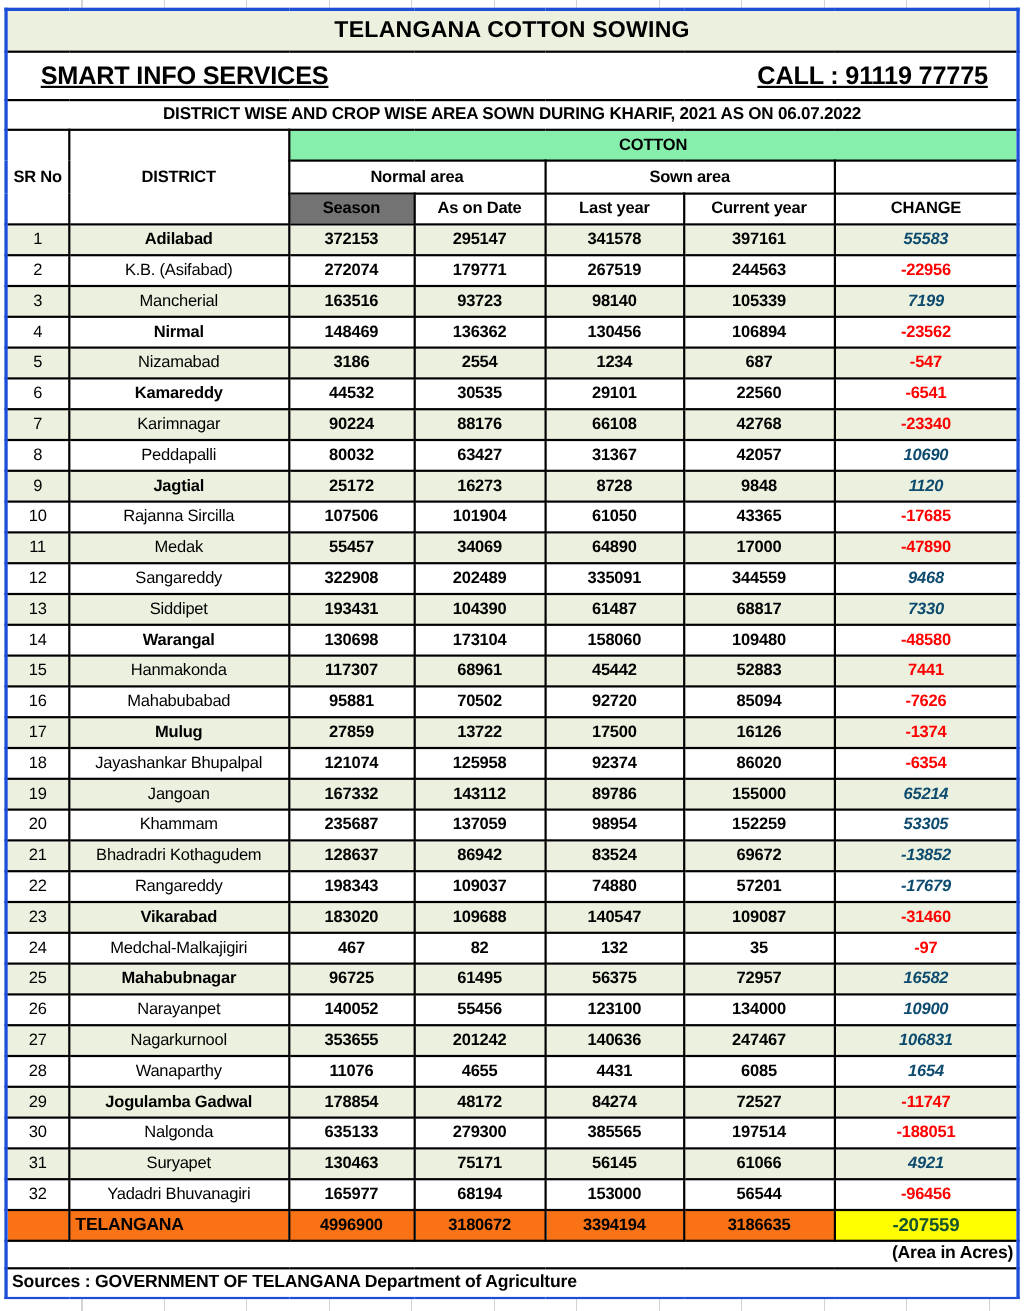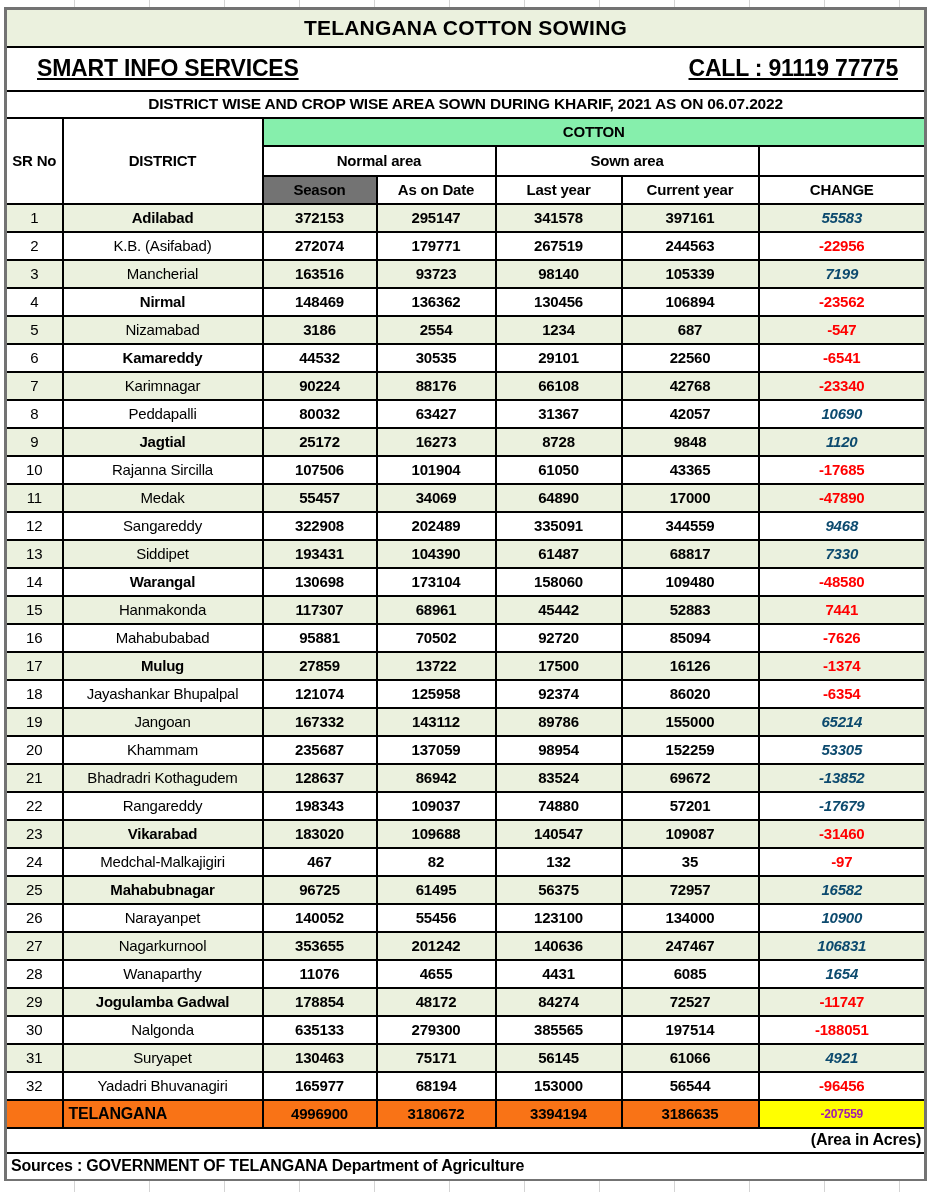--- a/index.html
+++ b/index.html
@@ -18,21 +18,21 @@
     height: 7px; width: 937px;
     background: repeating-linear-gradient(90deg, #ffffff 0px, #ffffff 74px, #d4d4d4 74px, #d4d4d4 75px);
   }
   .grid-strip.bottom { position: absolute; left: 0; bottom: 0; height: 11px; }
 
   table.main {
     border-collapse: collapse;
     table-layout: fixed;
     width: 772px;
     margin-left: 4px;
-    border: 3px solid #737373;
+    border: 3px solid #1d4ed8;
   }
   table.main td {
     border: 2px solid #000;
     padding: 0 3px;
     overflow: hidden;
     white-space: nowrap;
     text-align: center;
     vertical-align: middle;
     font-size: 15px;
     letter-spacing: -0.2px;
@@ -70,21 +70,21 @@
   td.district.bold { font-weight: 700; }
   td.num { font-weight: 700; font-size: 14.5px; }
   td.chg-green { color: #0c4a6e; font-style: italic; }
   td.chg-red { color: #ff0000; }
 
   
   tr.r-total { height: 28px; }
   tr.r-total td { background: #f97316; font-weight: 700; }
   tr.r-total td.district { text-align: left; padding-left: 5px; font-size: 16px; }
   tr.r-total td.num { font-size: 15px; }
-  tr.r-total td.total-change { background: #ffff00; color: #a21caf; font-size: 12px; }
+  tr.r-total td.total-change { background: #ffff00; color: #14532d; font-size: 17px; }
 
   
   tr.r-note { height: 25px; }
   tr.r-note td { text-align: right; padding-left: 2px; font-weight: 700; font-size: 16px; }
   tr.r-sources { height: 28px; }
   tr.r-sources td { text-align: left; padding-left: 4px; font-weight: 700; font-size: 16px; }
 </style>
 </head>
 <body>
 

